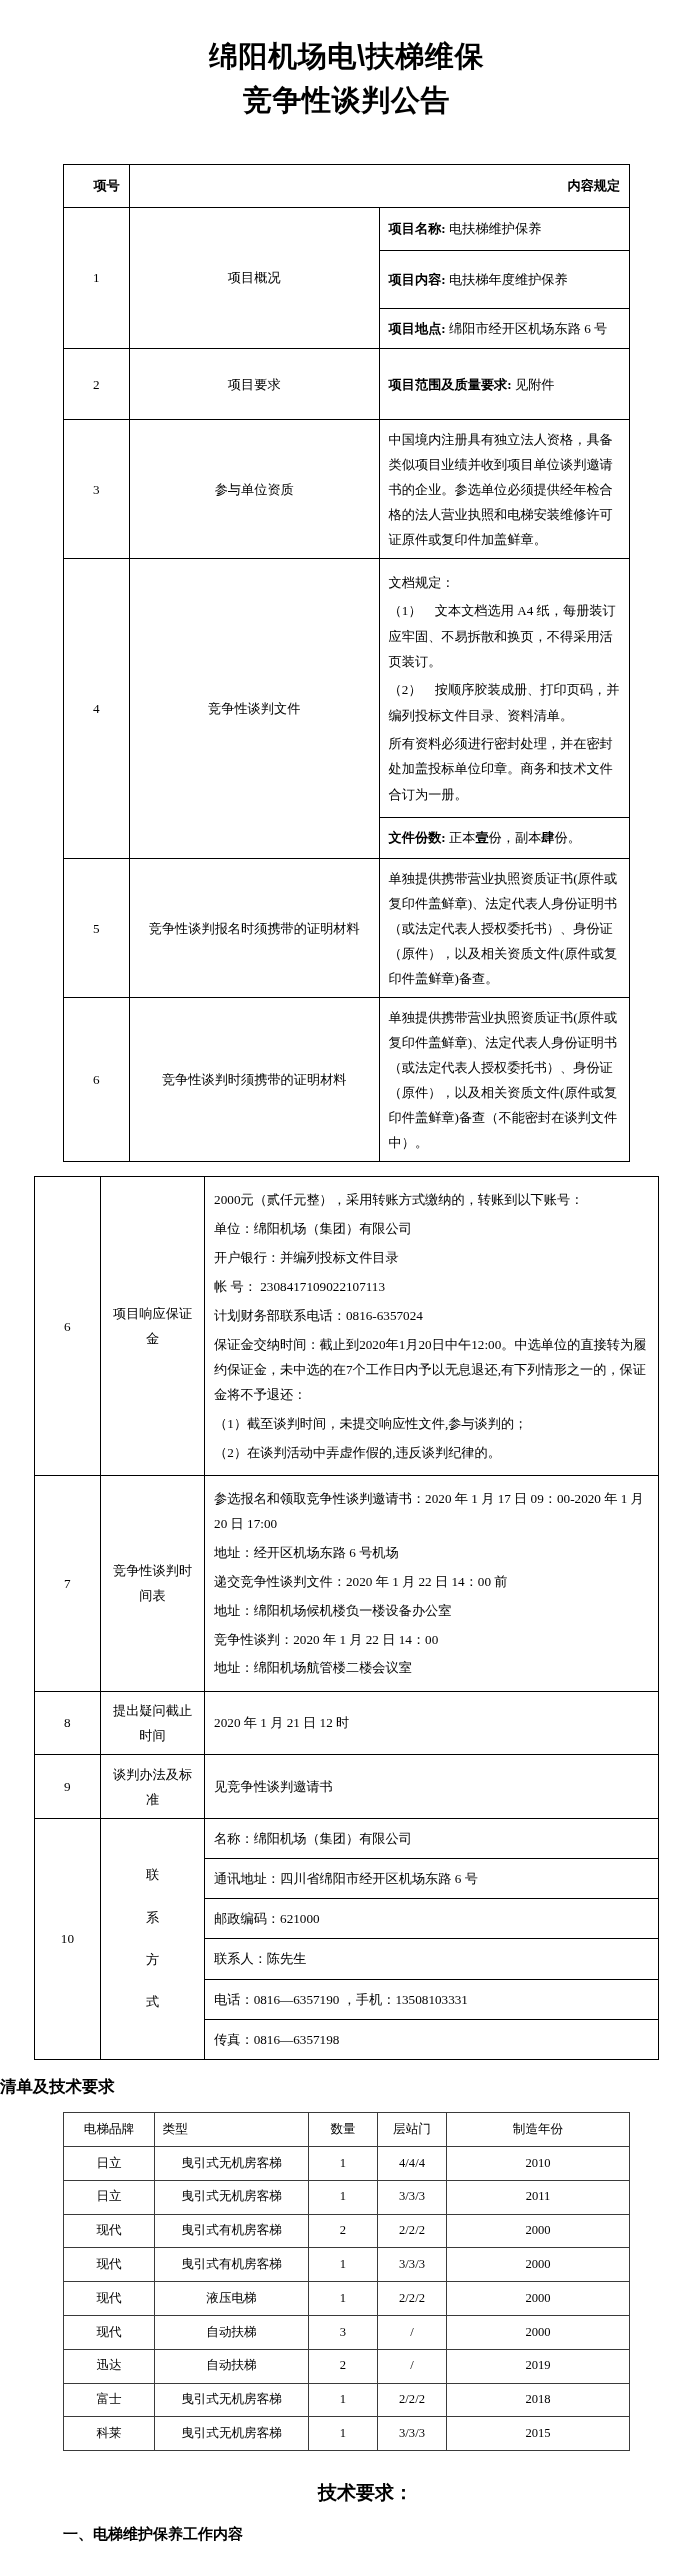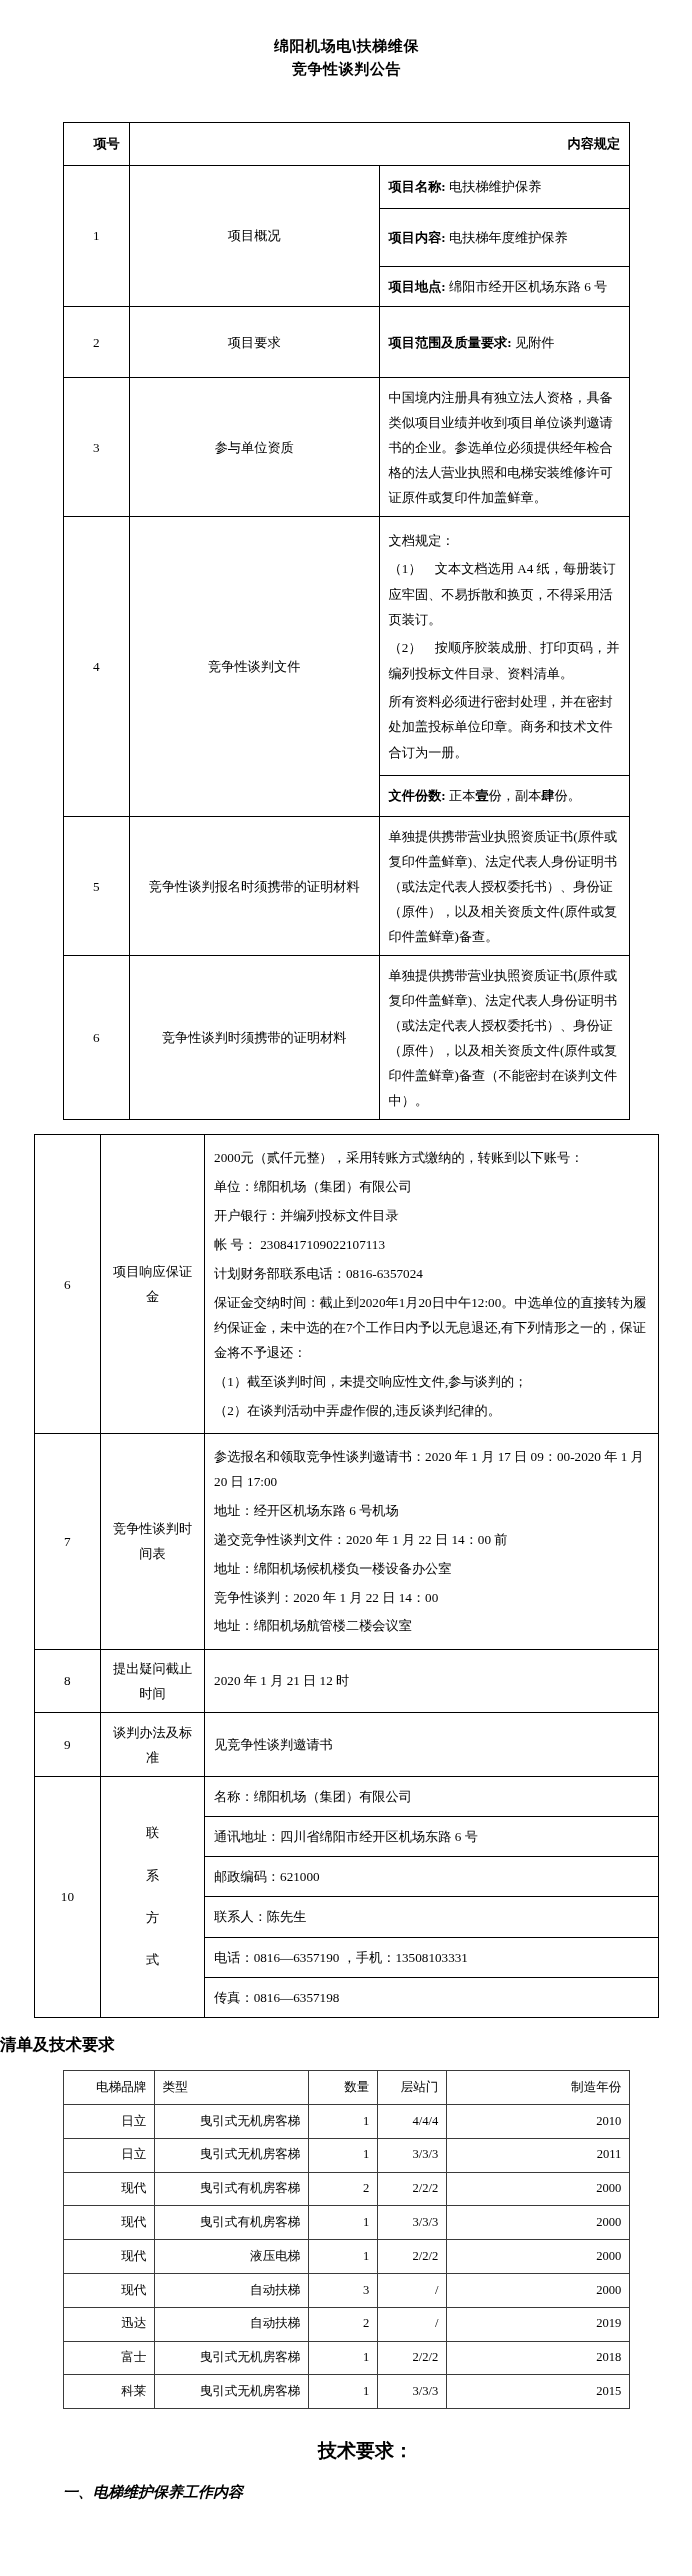--- a/index.html
+++ b/index.html
@@ -8,21 +8,21 @@
     font-family:"Liberation Serif","DejaVu Serif",serif;
     color:#000;
     -webkit-font-smoothing:antialiased;
   }
   .page{padding:35px 0 38px 0;}
 
   
   .doc-title{
     text-align:center;
     font-family:"Liberation Sans","DejaVu Sans",sans-serif;
-    font-weight:bold;font-size:15px;line-height:1.5;
+    font-weight:bold;font-size:29px;line-height:1.5;
     margin:0 0 42px 0;letter-spacing:0.6px;
   }
 
   
   table.main{
     border-collapse:collapse;table-layout:fixed;
     width:567px;margin:0 auto;
     font-size:13.2px;
   }
   table.main td{
@@ -57,37 +57,37 @@
     font-weight:bold;font-size:16.4px;margin:16.4px 0 14px 0;
   }
   table.list{
     border-collapse:collapse;table-layout:fixed;
     width:567px;margin:0 auto;font-size:12.6px;
     border:1.3px solid #3a3a3a;
   }
   table.list td,table.list th{
     border:0.6px solid #3a3a3a;
     padding:7.6px 7.6px;line-height:1.4;
-    font-weight:normal;text-align:right;
+    font-weight:normal;text-align:center;
     height:17.6px;
   }
   table.list col.c1{width:91px;}
   table.list col.c2{width:154px;}
   table.list col.c3{width:69px;}
   table.list col.c4{width:69px;}
   table.list col.c5{width:183px;}
   table.list th.center{text-align:left;margin-left:48px;}
 
   
   .tech-title{
     text-align:center;
     font-family:"Liberation Sans","DejaVu Sans",sans-serif;
     font-weight:bold;font-size:19px;margin:29px 0 17.6px 0;padding-left:38px;
   }
-  .tech-body{width:567px;margin:8px auto;font-style:italic;}
+  .tech-body{width:567px;margin:8px auto;}
   .sec-heading{
     font-family:"Liberation Sans","DejaVu Sans",sans-serif;
     font-weight:bold;font-size:15px;margin:19px 0 8.8px 0;
   }
 </style>
 </head>
 <body>
 
 <div class="page">
 

